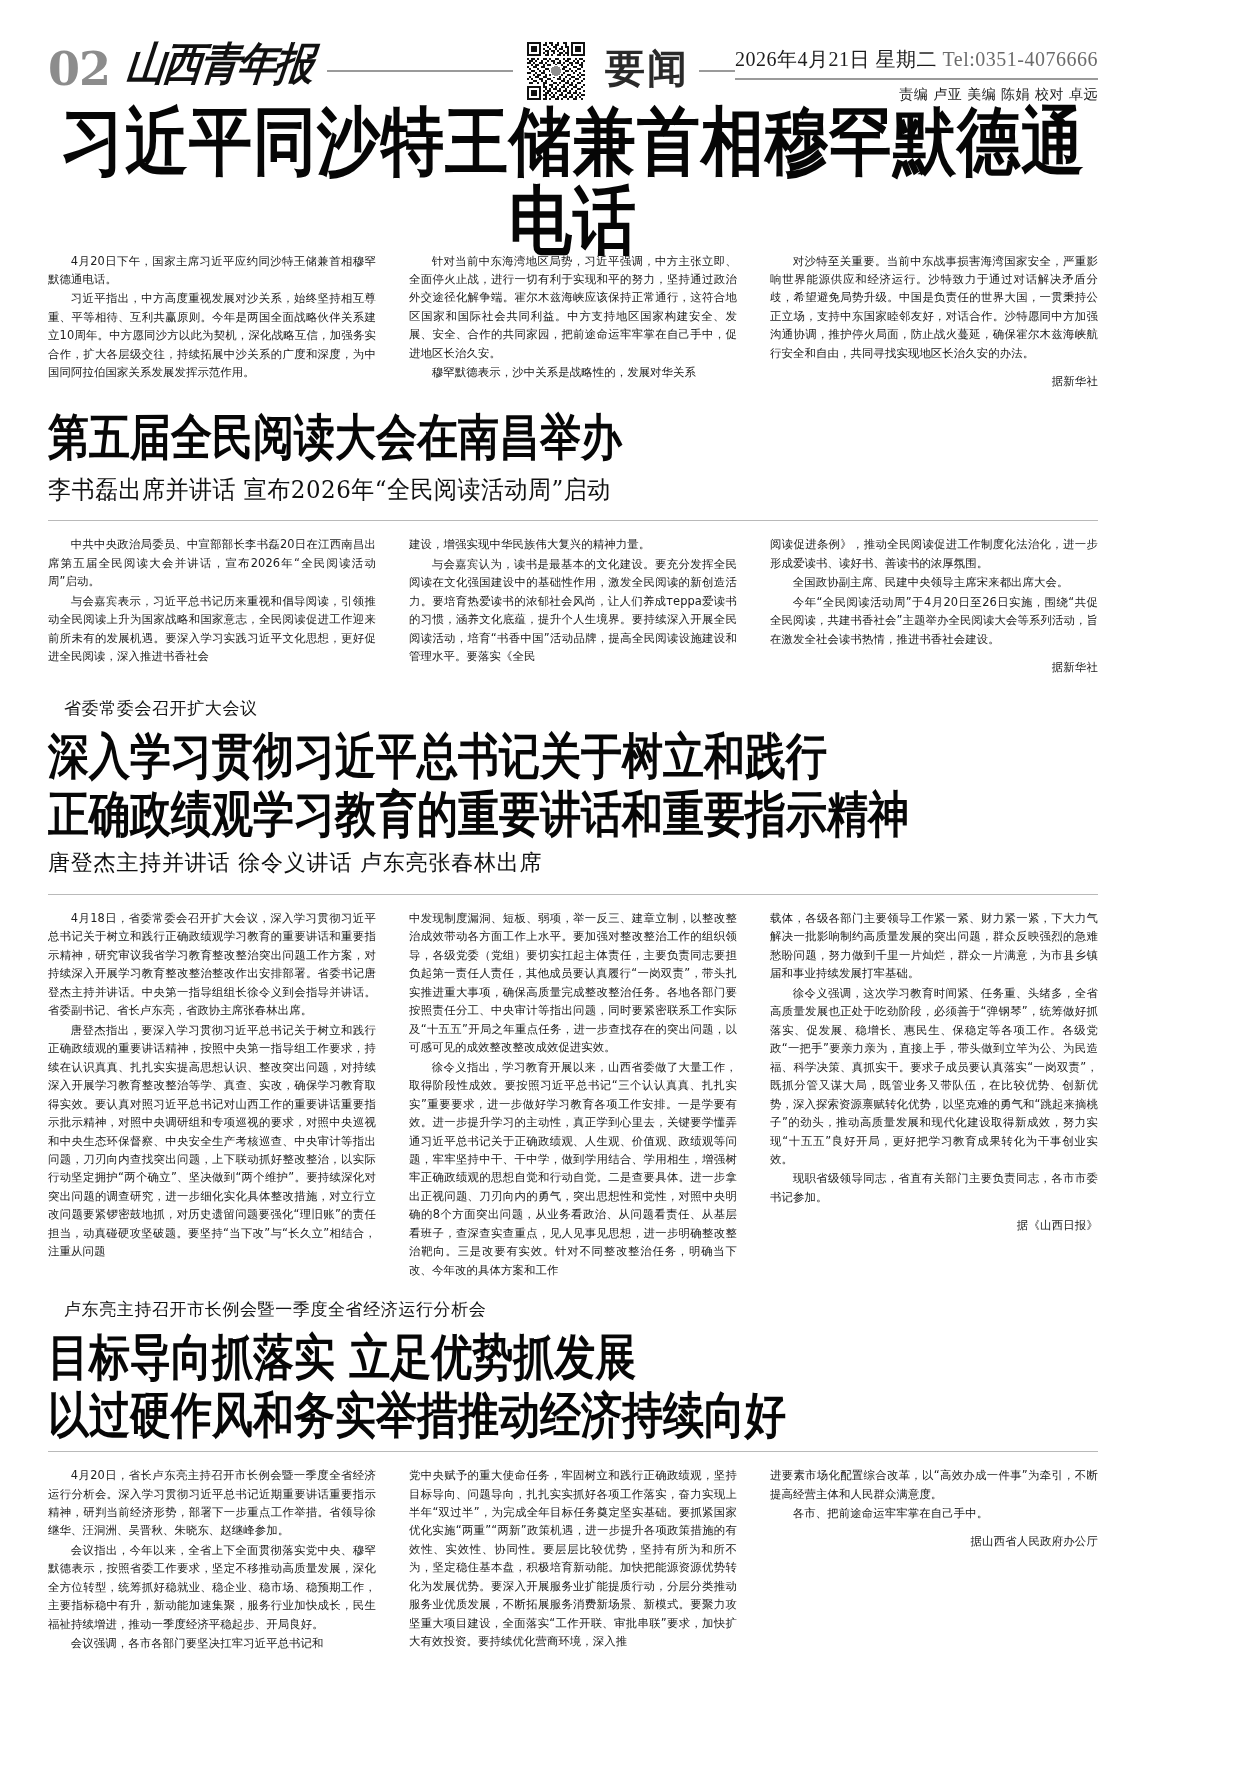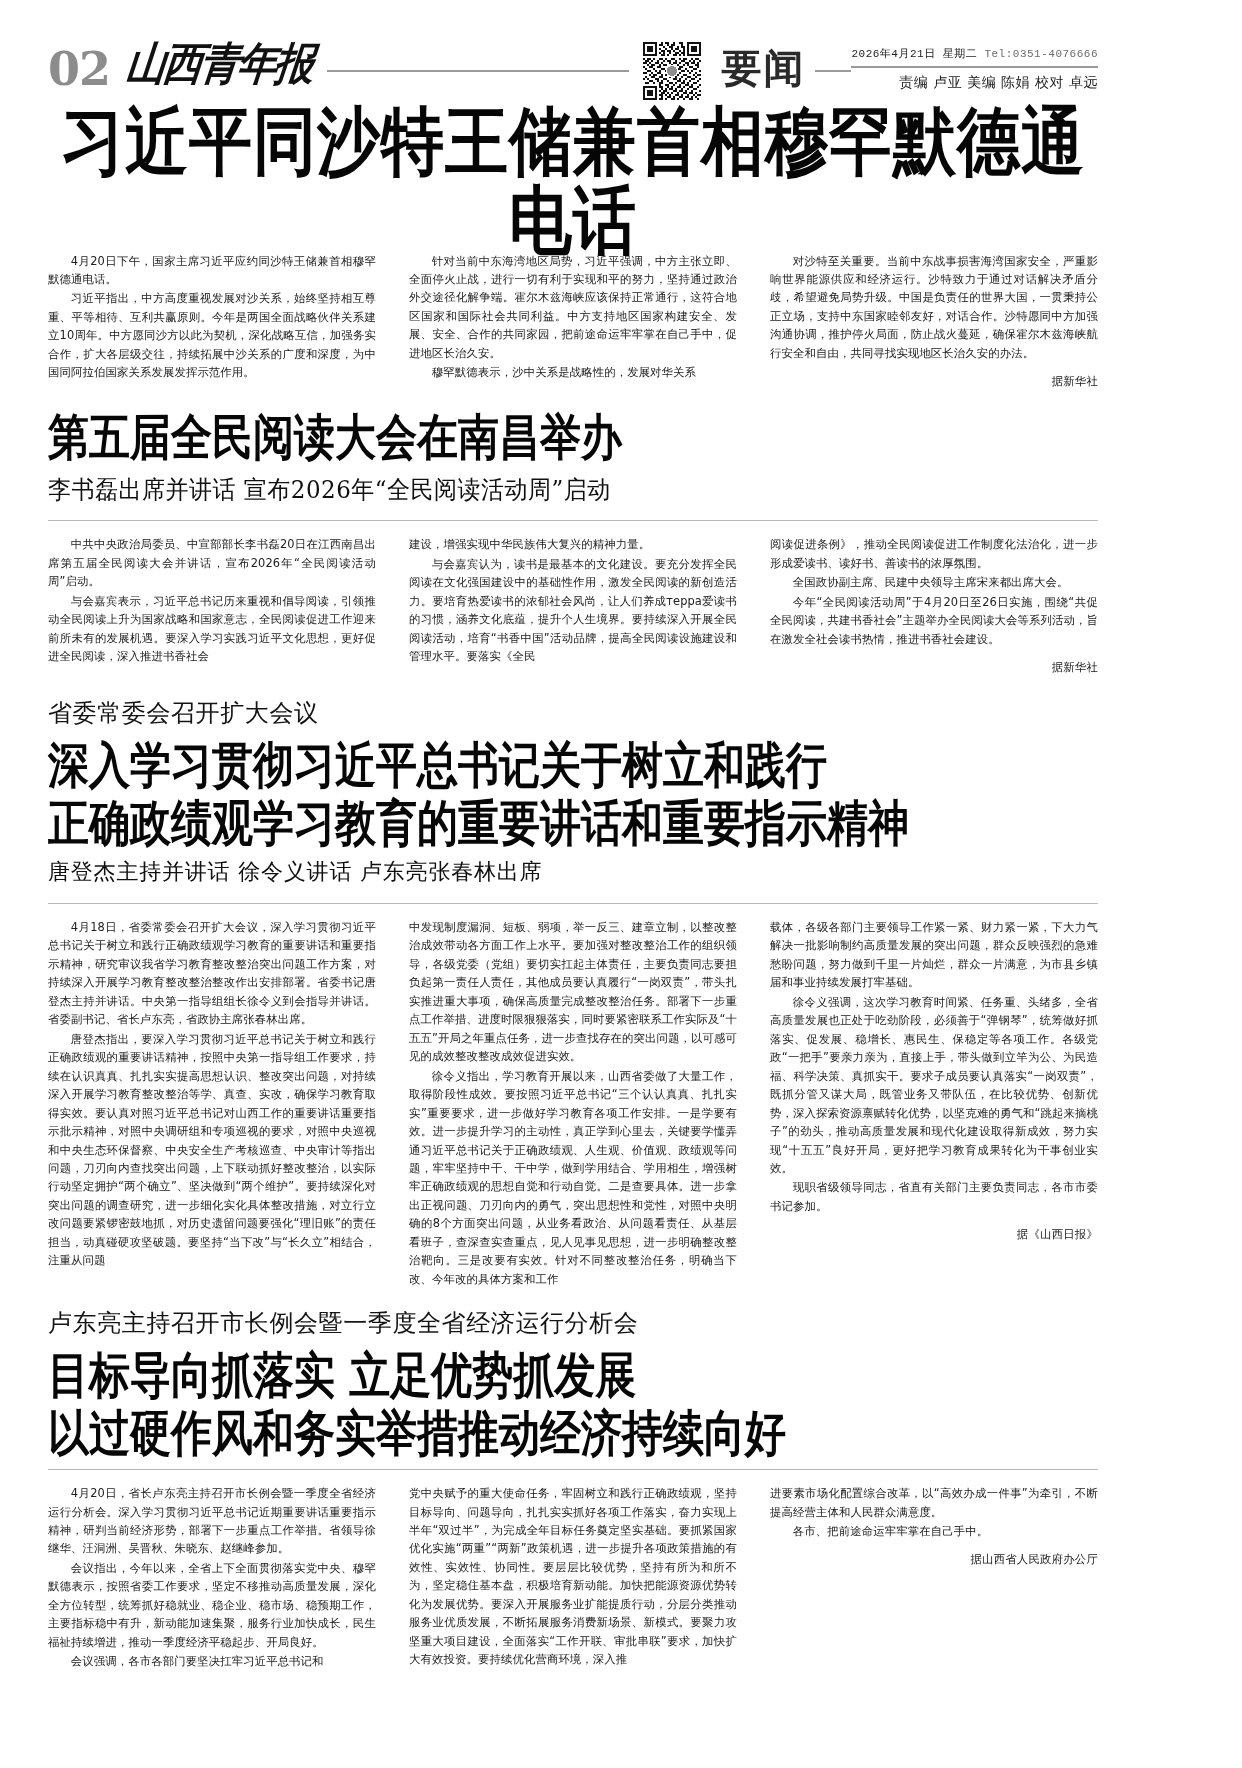--- a/index.html
+++ b/index.html
@@ -87,22 +87,22 @@
     margin: 32px 0 0 10px;
     flex: 0 0 auto;
   }
   .head-meta {
     margin-left: auto;
     text-align: right;
     padding-top: 8px;
     flex: 0 0 auto;
   }
   .head-date {
-    font-family: Liberation Mono, monospace;
-    font-size: 11px;
+    font-family: Liberation Serif, serif;
+    font-size: 20px;
     color: #1c1c1c;
     white-space: nowrap;
     letter-spacing: 0.5px;
   }
   .head-date .tel { color: #6b6b6b; }
   .head-rule {
     height: 2px;
     background: #9a9a9a;
     margin: 5px 0 6px 0;
     width: 100%;
@@ -146,24 +146,24 @@
     font-family: "DejaVu Serif", serif;
     font-size: 23px;
     color: #101010;
     letter-spacing: 0.5px;
     margin: 16px 0 0 0;
     transform: scaleY(1.08);
     transform-origin: left top;
   }
   .hl-shoulder {
     font-family: Liberation Mono, monospace;
-    font-size: 24px;
+    font-size: 17px;
     color: #141414;
     letter-spacing: 0.6px;
-    margin: 0 0 10px 0;
+    margin: 0 0 10px 16px;
   }
   .hl-byline {
     font-family: "DejaVu Serif", serif;
     font-size: 22px;
     color: #101010;
     letter-spacing: 0.8px;
     margin: 14px 0 0 0;
   }
 
   .divider {
@@ -513,21 +513,21 @@
       <div class="hl-big" style="margin-top:12px;">正确政绩观学习教育的重要讲话和重要指示精神</div>
       <div class="hl-byline">唐登杰主持并讲话 徐令义讲话 卢东亮张春林出席</div>
       <div class="divider"></div>
 
       <div class="cols c3">
         <div class="col">
           <p class="body">4月18日，省委常委会召开扩大会议，深入学习贯彻习近平总书记关于树立和践行正确政绩观学习教育的重要讲话和重要指示精神，研究审议我省学习教育整改整治突出问题工作方案，对持续深入开展学习教育整改整治整改作出安排部署。省委书记唐登杰主持并讲话。中央第一指导组组长徐令义到会指导并讲话。省委副书记、省长卢东亮，省政协主席张春林出席。</p>
           <p class="body">唐登杰指出，要深入学习贯彻习近平总书记关于树立和践行正确政绩观的重要讲话精神，按照中央第一指导组工作要求，持续在认识真真、扎扎实实提高思想认识、整改突出问题，对持续深入开展学习教育整改整治等学、真查、实改，确保学习教育取得实效。要认真对照习近平总书记对山西工作的重要讲话重要指示批示精神，对照中央调研组和专项巡视的要求，对照中央巡视和中央生态环保督察、中央安全生产考核巡查、中央审计等指出问题，刀刃向内查找突出问题，上下联动抓好整改整治，以实际行动坚定拥护“两个确立”、坚决做到“两个维护”。要持续深化对突出问题的调查研究，进一步细化实化具体整改措施，对立行立改问题要紧锣密鼓地抓，对历史遗留问题要强化“理旧账”的责任担当，动真碰硬攻坚破题。要坚持“当下改”与“长久立”相结合，注重从问题</p>
         </div>
         <div class="col">
-          <p class="body noindent">中发现制度漏洞、短板、弱项，举一反三、建章立制，以整改整治成效带动各方面工作上水平。要加强对整改整治工作的组织领导，各级党委（党组）要切实扛起主体责任，主要负责同志要担负起第一责任人责任，其他成员要认真履行“一岗双责”，带头扎实推进重大事项，确保高质量完成整改整治任务。部署下一步重点工作举措、进度时限狠狠落实，同时要紧密联系工作实际及“十五五”开局之年重点任务，进一步查找存在的突出问题，以可感可见的成效整改整改成效促进实效。</p>
+          <p class="body noindent">中发现制度漏洞、短板、弱项，举一反三、建章立制，以整改整治成效带动各方面工作上水平。要加强对整改整治工作的组织领导，各级党委（党组）要切实扛起主体责任，主要负责同志要担负起第一责任人责任，其他成员要认真履行“一岗双责”，带头扎实推进重大事项，确保高质量完成整改整治任务。各地各部门要按照责任分工、中央审计等指出问题，同时要紧密联系工作实际及“十五五”开局之年重点任务，进一步查找存在的突出问题，以可感可见的成效整改整改成效促进实效。</p>
           <p class="body">徐令义指出，学习教育开展以来，山西省委做了大量工作，取得阶段性成效。要按照习近平总书记“三个认认真真、扎扎实实”重要要求，进一步做好学习教育各项工作安排。一是学要有效。进一步提升学习的主动性，真正学到心里去，关键要学懂弄通习近平总书记关于正确政绩观、人生观、价值观、政绩观等问题，牢牢坚持中干、干中学，做到学用结合、学用相生，增强树牢正确政绩观的思想自觉和行动自觉。二是查要具体。进一步拿出正视问题、刀刃向内的勇气，突出思想性和党性，对照中央明确的8个方面突出问题，从业务看政治、从问题看责任、从基层看班子，查深查实查重点，见人见事见思想，进一步明确整改整治靶向。三是改要有实效。针对不同整改整治任务，明确当下改、今年改的具体方案和工作</p>
         </div>
         <div class="col">
           <p class="body noindent">载体，各级各部门主要领导工作紧一紧、财力紧一紧，下大力气解决一批影响制约高质量发展的突出问题，群众反映强烈的急难愁盼问题，努力做到千里一片灿烂，群众一片满意，为市县乡镇届和事业持续发展打牢基础。</p>
           <p class="body">徐令义强调，这次学习教育时间紧、任务重、头绪多，全省高质量发展也正处于吃劲阶段，必须善于“弹钢琴”，统筹做好抓落实、促发展、稳增长、惠民生、保稳定等各项工作。各级党政“一把手”要亲力亲为，直接上手，带头做到立竿为公、为民造福、科学决策、真抓实干。要求子成员要认真落实“一岗双责”，既抓分管又谋大局，既管业务又带队伍，在比较优势、创新优势，深入探索资源禀赋转化优势，以坚克难的勇气和“跳起来摘桃子”的劲头，推动高质量发展和现代化建设取得新成效，努力实现“十五五”良好开局，更好把学习教育成果转化为干事创业实效。</p>
           <p class="body">现职省级领导同志，省直有关部门主要负责同志，各市市委书记参加。</p>
           <p class="source">据《山西日报》</p>
         </div>
       </div>
     </div>

